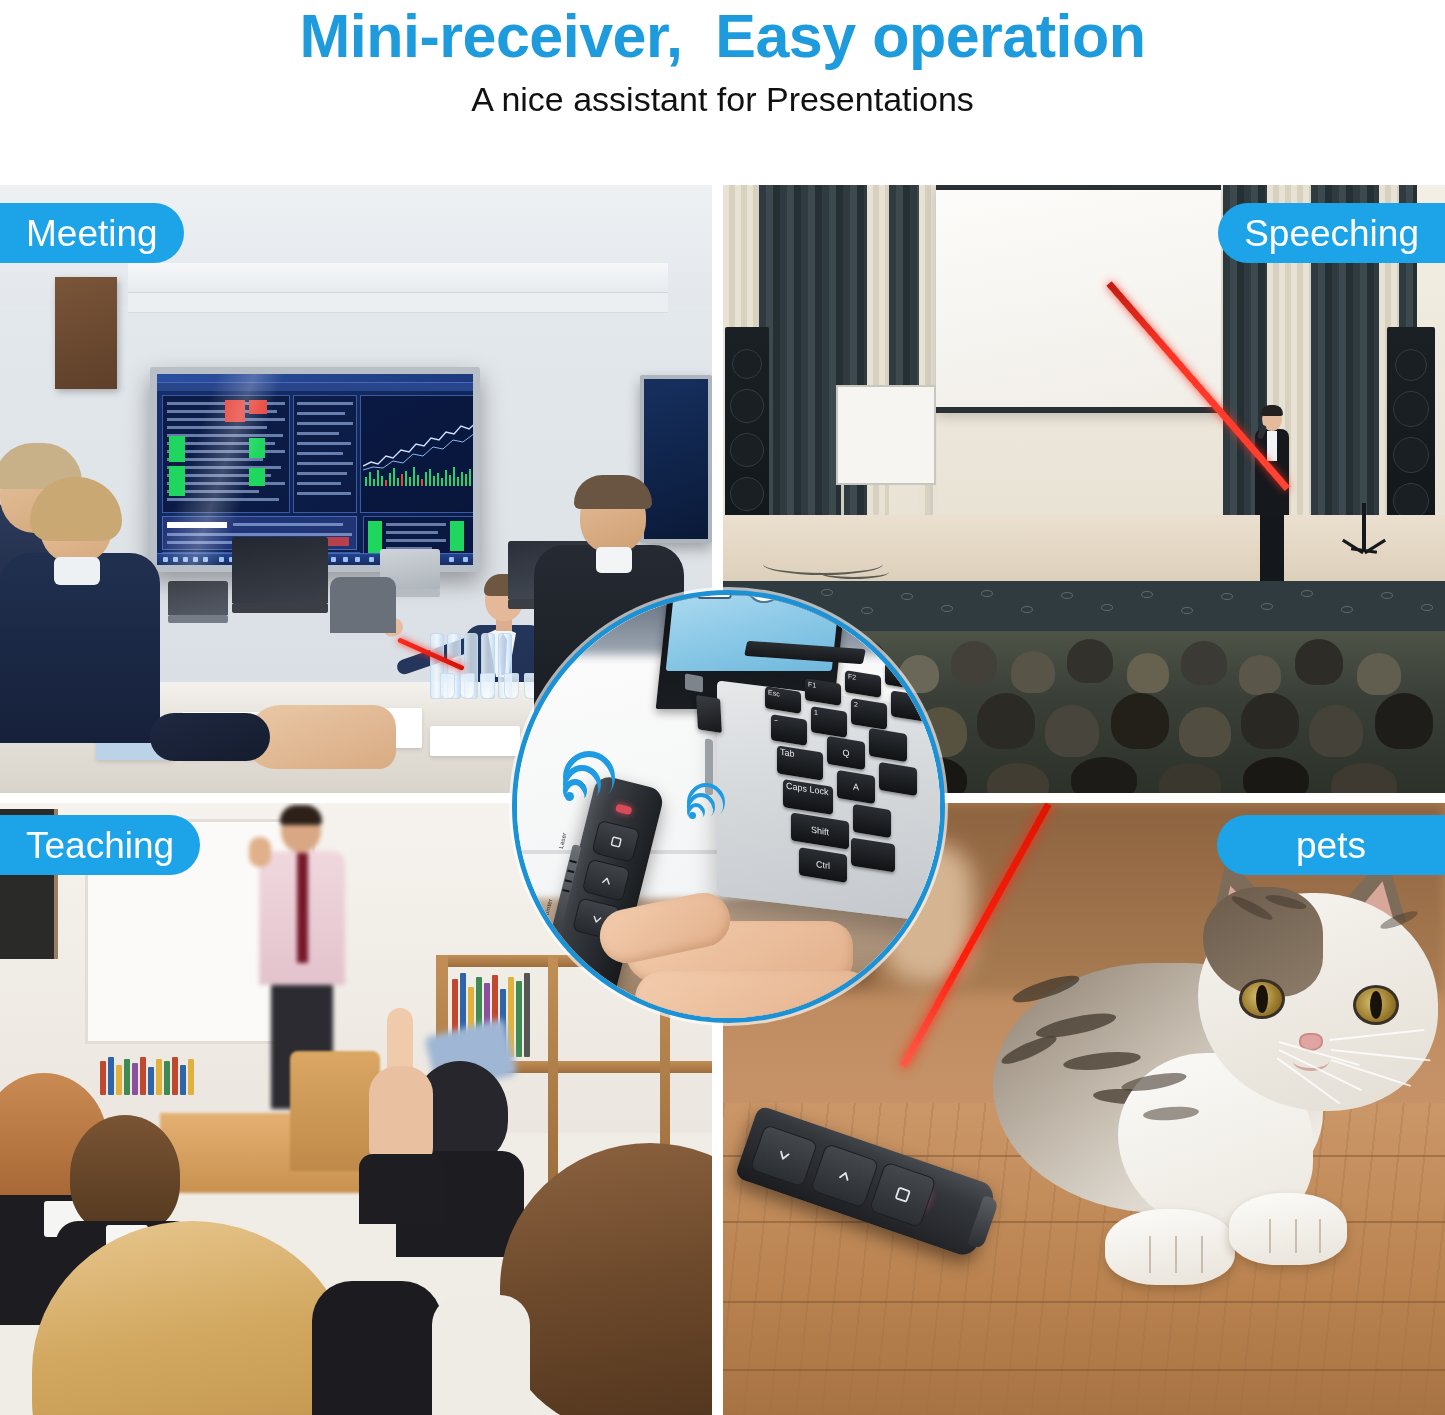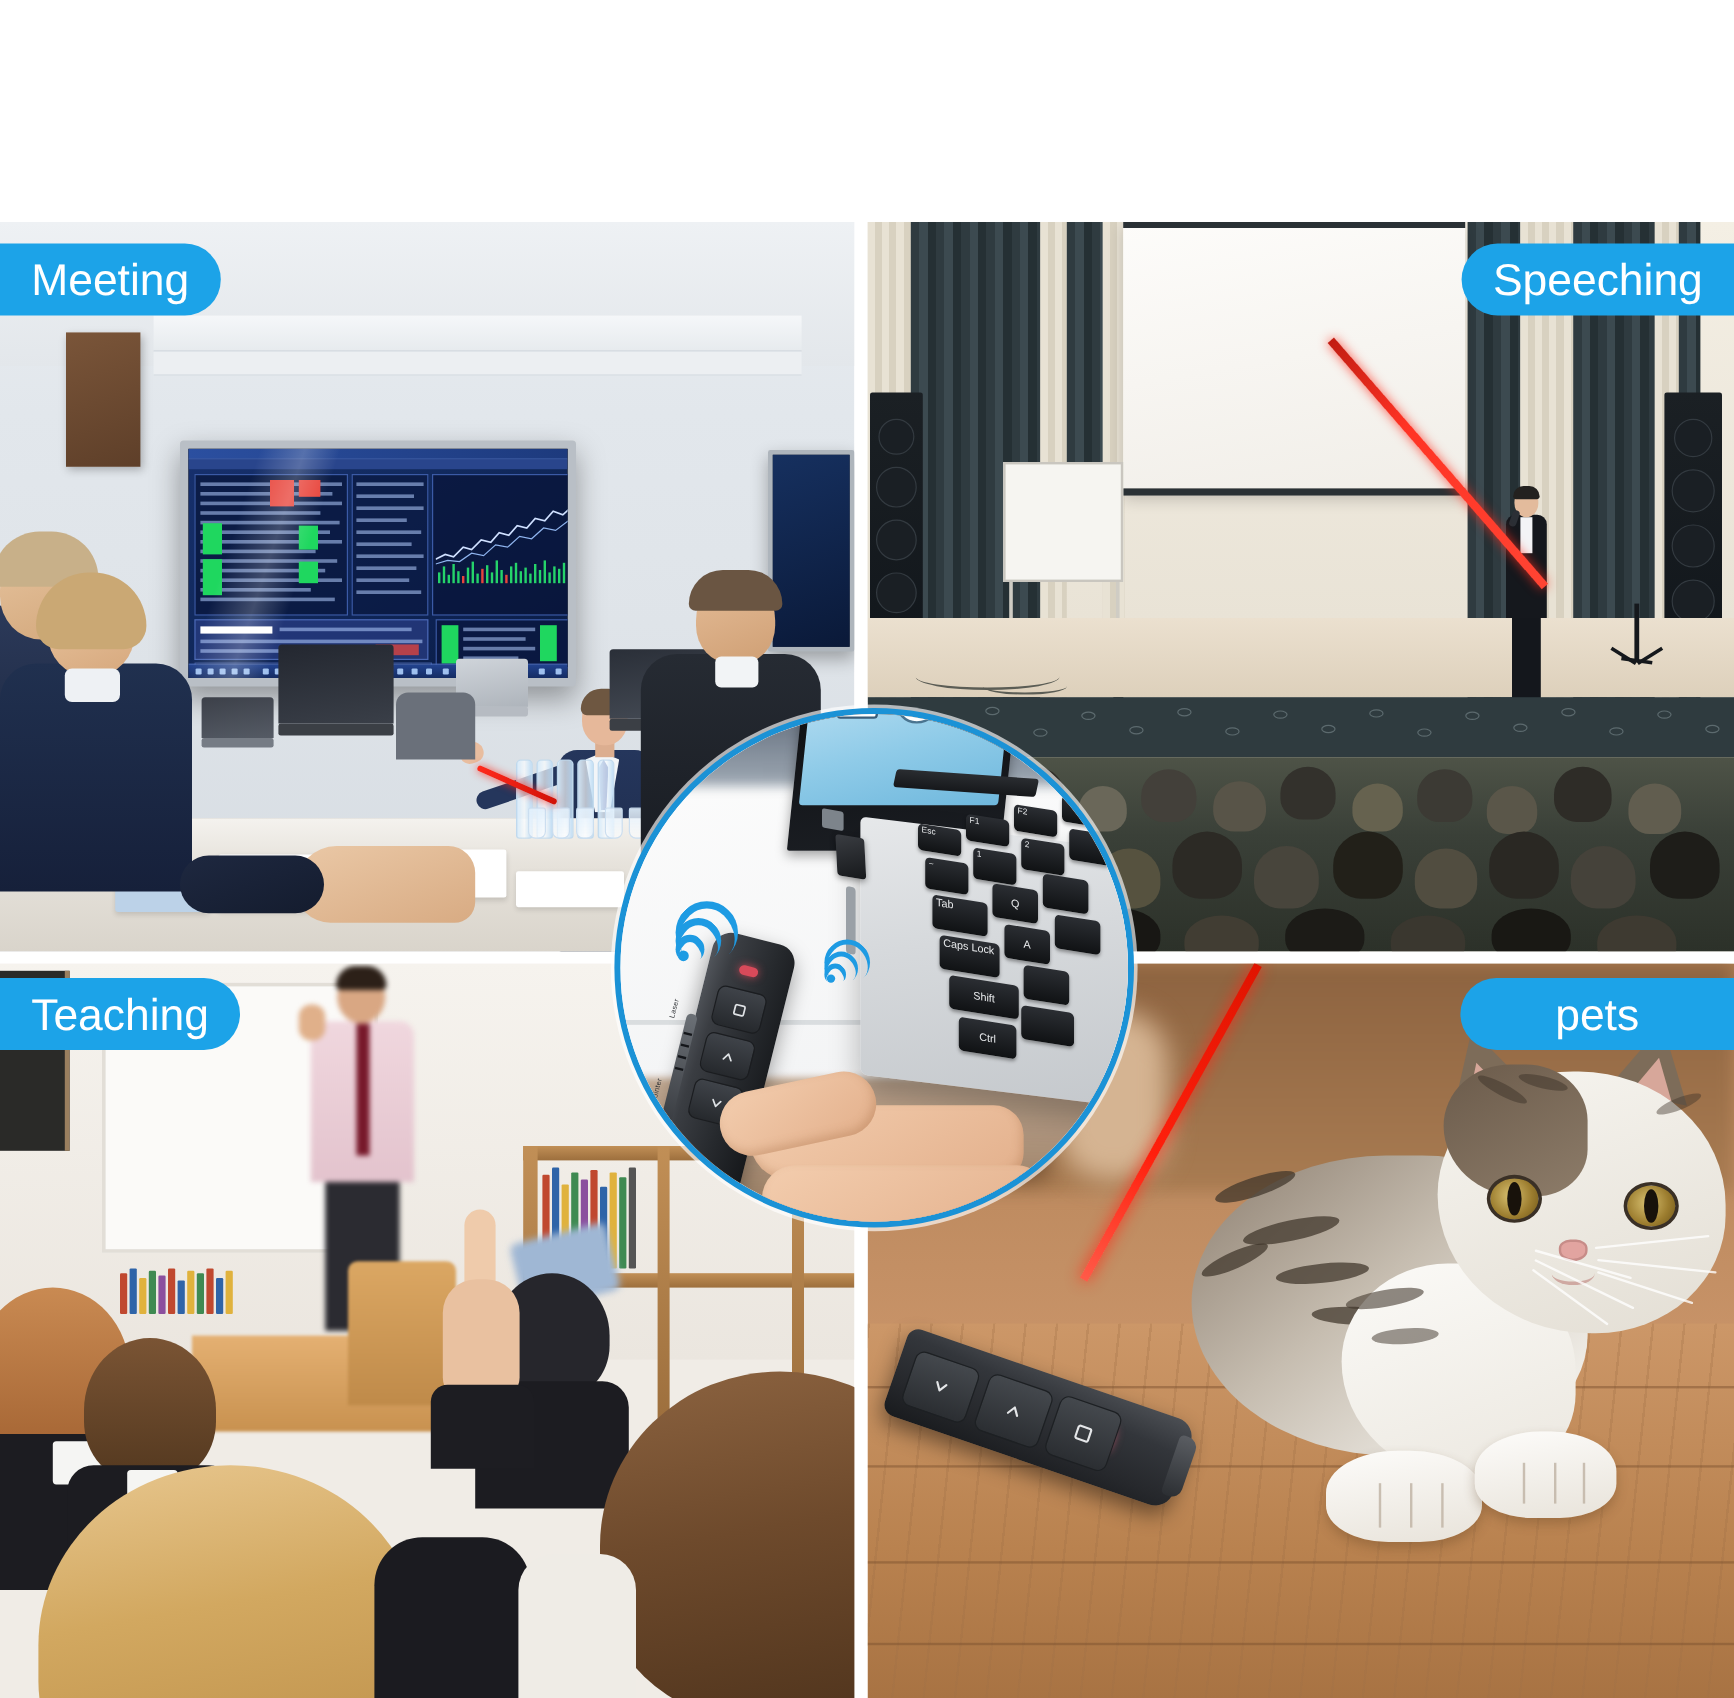--- a/index.html
+++ b/index.html
@@ -655,20 +655,22 @@
   }
   .wifi-dot {
     position:absolute; width:9px; height:9px; border-radius:50%;
     background:#1E9BE3; left:0; bottom:0;
   }
 </style>
 </head>
 <body>
 
 <div class="header">
+  <div class="headline" style="color: rgb(30, 155, 220);">Mini-receiver,  Easy operation</div>
+  <div class="subline" style="color: rgb(17, 17, 17);">A nice assistant for Presentations</div>
 </div>
 
 <div class="grid">
 
   <div class="cell cell-tr">
     <div class="photo">
       <div class="sp-bg"></div>
       <div class="sp-wall"></div>
 
       <div class="sp-curtain-light" style="left:0;width:36px;height:400px;"></div>

